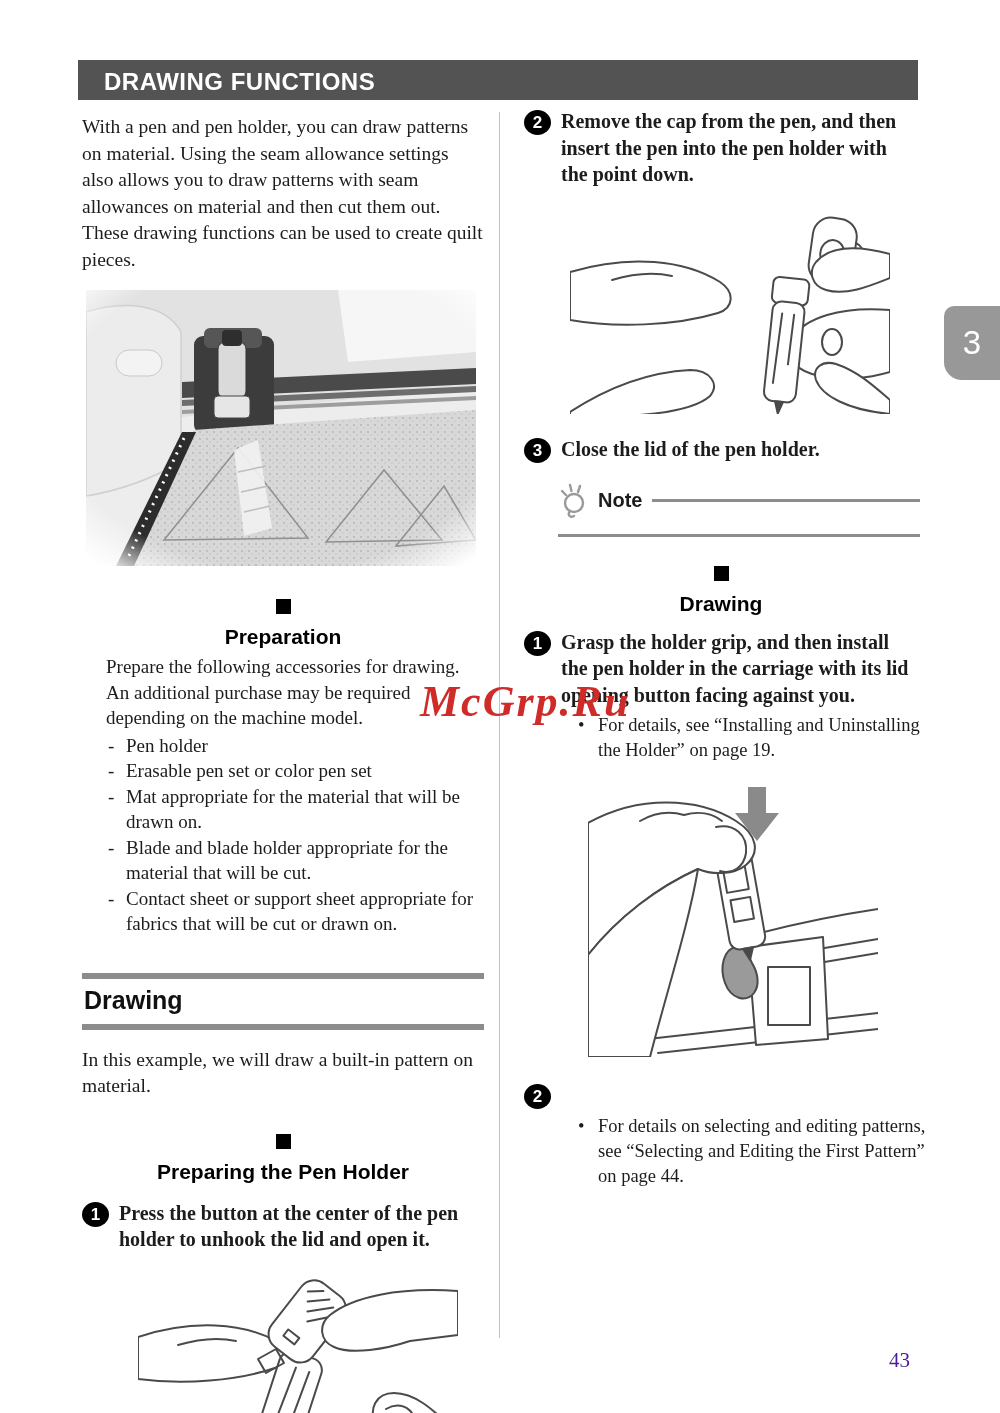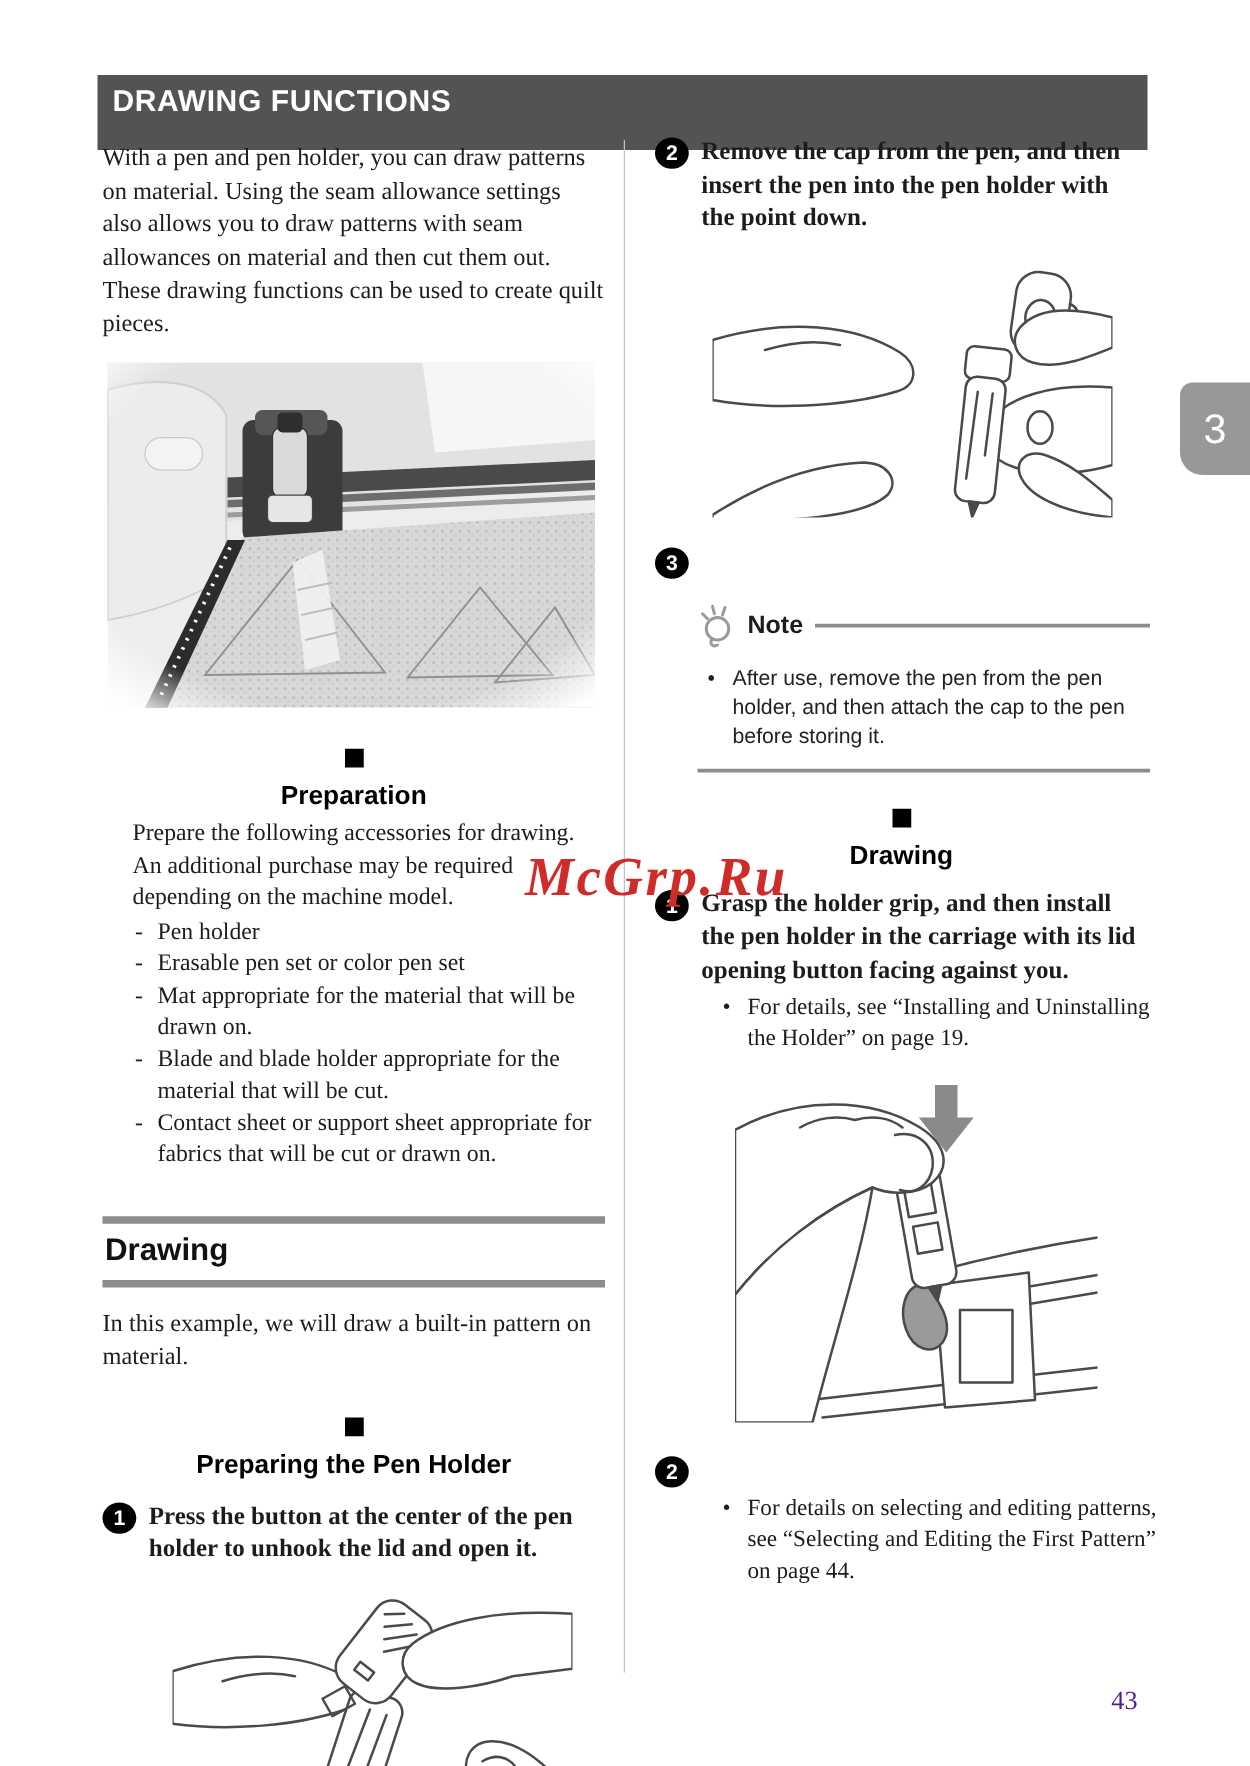--- a/index.html
+++ b/index.html
@@ -2,22 +2,22 @@
 <html><head>
 <meta charset="utf-8">
 <style>
   html,body { margin:0; padding:0; background:#fff; }
   .page {
     position:relative; width:1000px; height:1413px; background:#ffffff;
     font-family:"Liberation Serif", serif; color:#1c1c1c; overflow:hidden;
   }
   
   .header-bar {
-    position:absolute; left:78px; top:60px; width:840px; height:60px;
-    background:#535353; color:#fff; box-sizing:border-box; padding-left:12px;
+    position:absolute; left:78px; top:60px; width:840px; height:40px;
+    background:#535353; color:#fff; box-sizing:border-box; padding-left:26px;
     font-family:"Liberation Sans", sans-serif; font-weight:bold; font-size:24px;
     line-height:44px; letter-spacing:0.5px;
   }
   .col-divider { position:absolute; left:499px; top:112px; width:1px; height:1226px; background:#c2c2c2; }
 
   .left-col  { position:absolute; left:82px;  top:114px; width:402px; }
   .right-col { position:absolute; left:524px; top:108px; width:394px; }
 
   .body-text { font-size:19.5px; line-height:26.5px; margin:0; }
 
@@ -231,39 +231,37 @@
             <path d="M210,188 L218,188 L214,200 Z" fill="#4a4a4a"></path>
           </g>
           <ellipse cx="262" cy="128" rx="10" ry="13" fill="none"></ellipse>
           <path d="M42,66 C62,60 84,58 102,62" fill="none"></path>
         </g>
       </svg>
     </div>
 
     <div class="step" style="margin-top:22px">
       <span class="stepnum">3</span>
+      <p>Close the lid of the pen holder.</p>
     </div>
 
     <div class="note">
       <div class="note-head">
         <svg width="32" height="36" viewBox="0 0 32 36">
           <g fill="none" stroke="#9a9a9a" stroke-width="2.4" stroke-linecap="round">
             <circle cx="16" cy="20" r="9"></circle>
             <path d="M12,28 C9,32 12,35 16,33"></path>
             <line x1="4" y1="8" x2="8" y2="12"></line>
             <line x1="12" y1="2" x2="13.5" y2="8"></line>
             <line x1="22" y1="3" x2="20" y2="9"></line>
           </g>
         </svg>
         <span class="note-label">Note</span>
         <span class="note-line"></span>
       </div>
-      <ul>
-        <li>After use, remove the pen from the pen holder, and then attach the cap to the pen before storing it.</li>
-      </ul>
       <div class="note-bottom"></div>
     </div>
 
     <h3 class="subhead" style="margin-top:29px">
       <span class="sq"></span>
       <span>Drawing</span>
     </h3>
 
     <div class="step" style="margin-top:13px">
       <span class="stepnum">1</span>

